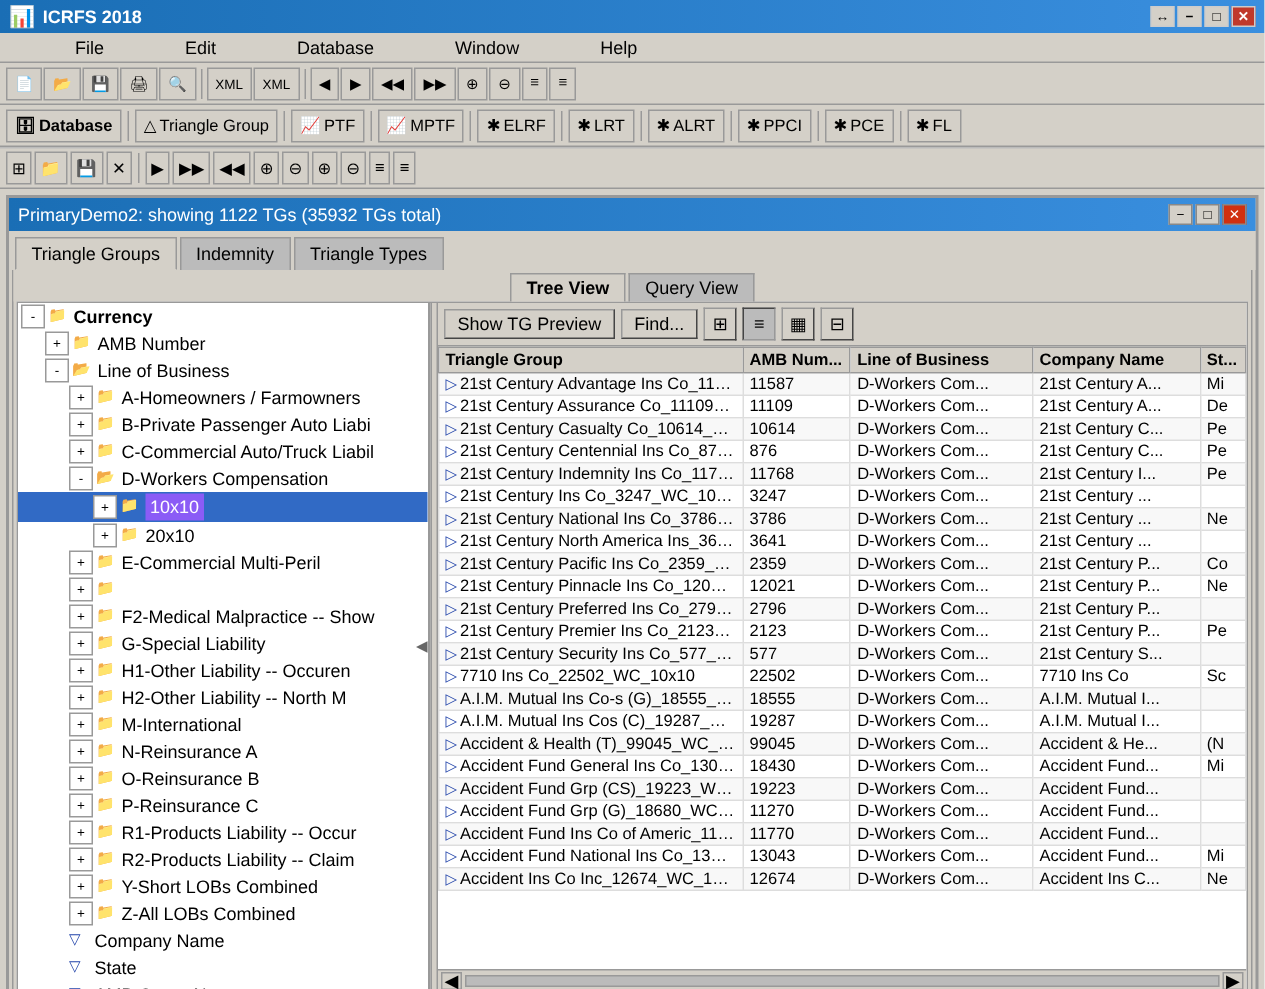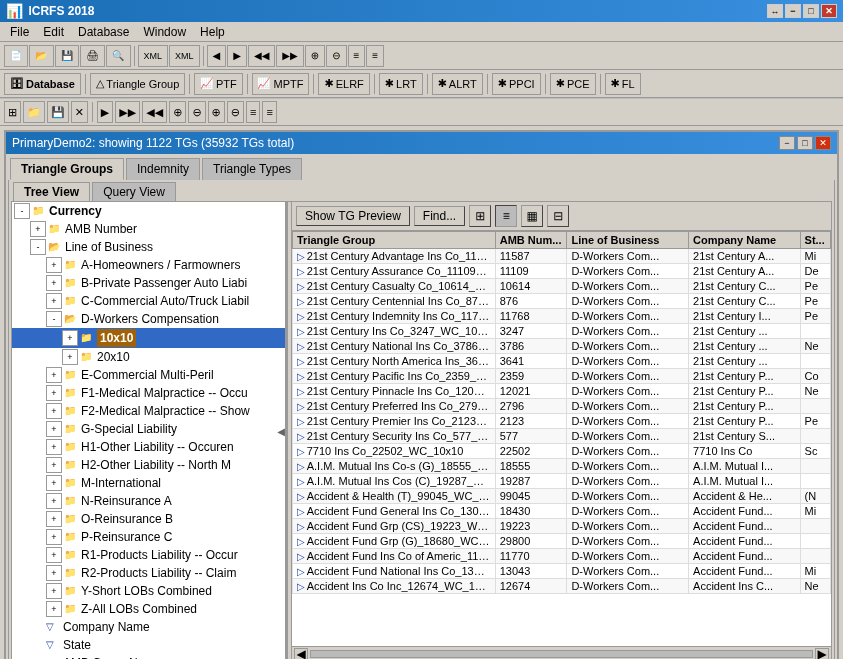--- a/index.html
+++ b/index.html
@@ -24,21 +24,21 @@
     
     .menu-bar {
       background: #d4d0c8;
       padding: 2px 4px;
       display: flex;
       gap: 2px;
       border-bottom: 1px solid #999;
       height: 20px;
       align-items: center;
     }
-    .menu-item { padding: 1px 6px; font-size: 12px; cursor: pointer; color: black; }
+    .menu-item { padding: 1px 6px; font-size: 12px; cursor: pointer; color: black; margin-left: 40px; }
 
     
     .toolbar1, .toolbar2 {
       background: #d4d0c8;
       padding: 2px 4px;
       display: flex;
       align-items: center;
       gap: 2px;
       border-bottom: 1px solid #999;
       min-height: 28px;
@@ -89,28 +89,29 @@
       padding: 3px 10px;
       border: 1px solid #999;
       background: #bbb;
       cursor: pointer;
       font-size: 12px;
       border-bottom: none;
     }
     .tab.active {
       background: #d4d0c8;
       border-bottom: 1px solid #d4d0c8;
-      font-weight: bold;
+      font-weight: normal;
       z-index: 1;
     }
     .tab-bar2 {
       display: flex;
       background: #d4d0c8;
       padding: 2px 4px 0 4px;
       gap: 2px;
+      justify-content: center;
     }
     .tab2 {
       padding: 2px 10px;
       border: 1px solid #999;
       background: #bbb;
       cursor: pointer;
       font-size: 12px;
       border-bottom: none;
     }
     .tab2.active {
@@ -423,21 +424,21 @@
               <span class="tree-expand">-</span>
               <span class="tree-icon">📂</span>
               <span style="">D-Workers Compensation</span>
             </div>
             <div class="tree-item selected">
               <span class="tree-indent"></span>
               <span class="tree-indent"></span>
               <span class="tree-indent"></span>
               <span class="tree-expand">+</span>
               <span class="tree-icon">📁</span>
-              <span style="background:#a16207;color:white;padding:1px 3px;font-weight:bold;">10x10</span>
+              <span style="background:#8b5cf6;color:white;padding:1px 3px;">10x10</span>
             </div>
             <div class="tree-item">
               <span class="tree-indent"></span>
               <span class="tree-indent"></span>
               <span class="tree-indent"></span>
               <span class="tree-expand">+</span>
               <span class="tree-icon">📁</span>
               <span style="">20x10</span>
             </div>
             <div class="tree-item">
@@ -445,21 +446,20 @@
               <span class="tree-indent"></span>
               <span class="tree-expand">+</span>
               <span class="tree-icon">📁</span>
               <span style="">E-Commercial Multi-Peril</span>
             </div>
             <div class="tree-item">
               <span class="tree-indent"></span>
               <span class="tree-indent"></span>
               <span class="tree-expand">+</span>
               <span class="tree-icon">📁</span>
-              <span style="">F1-Medical Malpractice -- Occu</span>
             </div>
             <div class="tree-item">
               <span class="tree-indent"></span>
               <span class="tree-indent"></span>
               <span class="tree-expand">+</span>
               <span class="tree-icon">📁</span>
               <span style="">F2-Medical Malpractice -- Show</span>
             </div>
             <div class="tree-item">
               <span class="tree-indent"></span>
@@ -714,21 +714,21 @@
   </tr>
                 <tr>
     <td><span class="tg-icon">▷</span>Accident Fund Grp (CS)_19223_WC_10x10</td>
     <td>19223</td>
     <td>D-Workers Com...</td>
     <td>Accident Fund...</td>
     <td></td>
   </tr>
                 <tr>
     <td><span class="tg-icon">▷</span>Accident Fund Grp (G)_18680_WC_10x10</td>
-    <td>29800</td>
+    <td>11270</td>
     <td>D-Workers Com...</td>
     <td>Accident Fund...</td>
     <td></td>
   </tr>
                 <tr>
     <td><span class="tg-icon">▷</span>Accident Fund Ins Co of Americ_11770_...</td>
     <td>11770</td>
     <td>D-Workers Com...</td>
     <td>Accident Fund...</td>
     <td></td>

